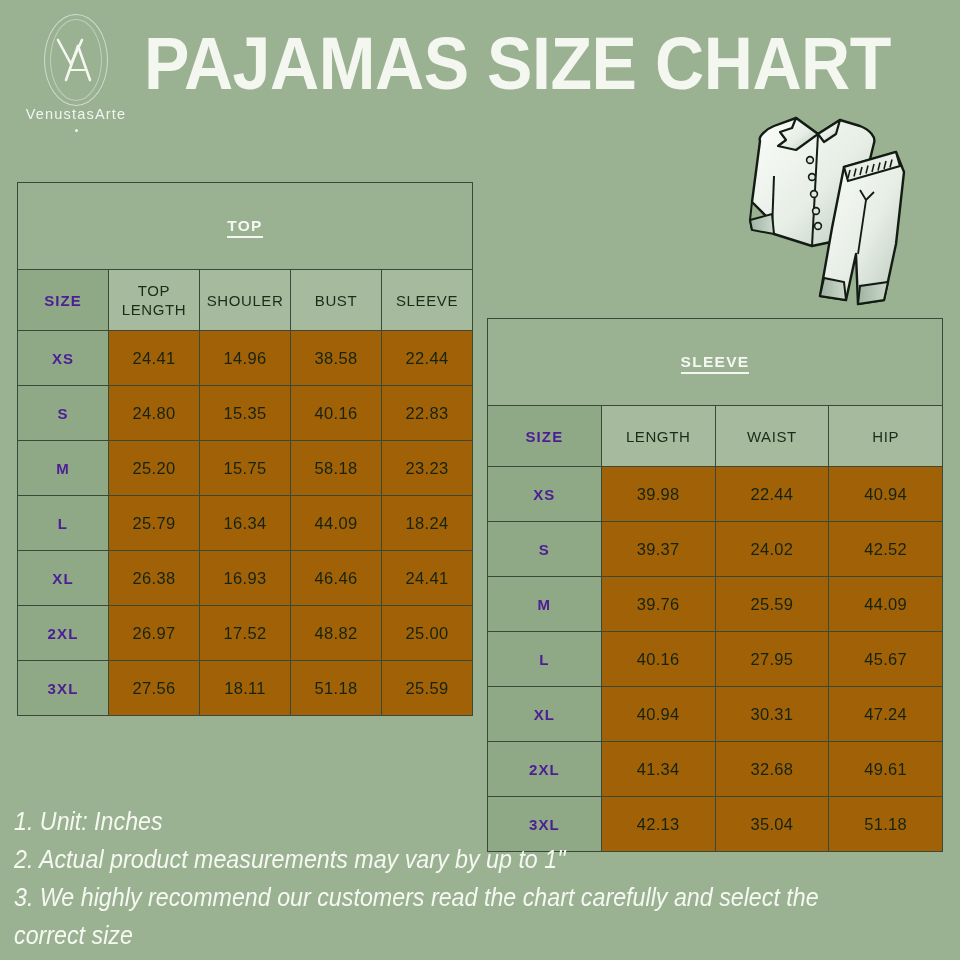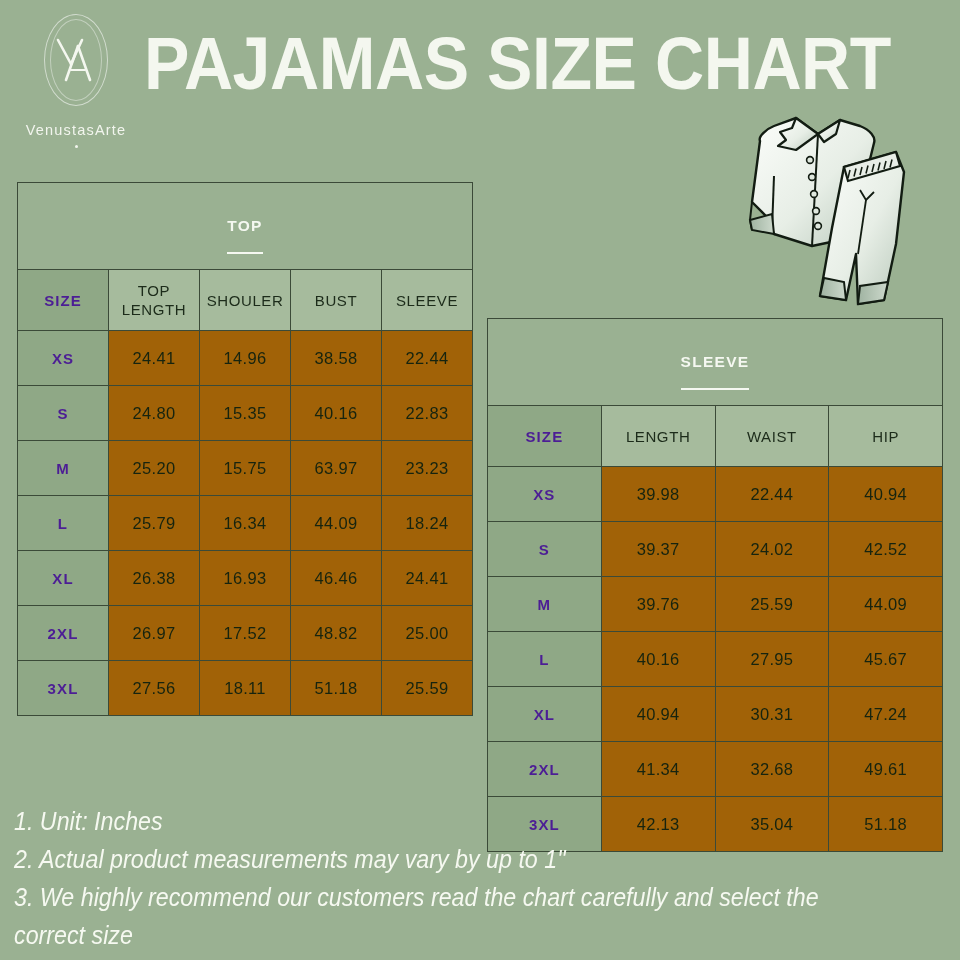--- a/index.html
+++ b/index.html
@@ -40,21 +40,21 @@
     border-radius: 50% / 50%;
     box-sizing: border-box;
   }
   .logo-oval-outer { left: 4px; top: 0px; width: 64px; height: 92px; }
   .logo-oval-inner { left: 10px; top: 5px; width: 52px; height: 82px; border-color: rgba(255,255,255,0.4); }
   .logo-svg {
     position: absolute;
     left: 12px; top: 20px;
   }
   .logo-word {
-    margin-top: 16px;
+    margin-top: 0;
     font-size: 14.5px;
     letter-spacing: 1.2px;
     color: #f2f5ee;
     font-weight: 400;
     white-space: nowrap;
   }
   .logo-dot {
     width: 3px; height: 3px;
     border-radius: 50%;
     background: #f2f5ee;
@@ -100,21 +100,21 @@
   .tbl-caption {
     background: #9ab192;
     color: #f5f8f1;
     font-weight: 700;
     font-size: 15.5px;
     letter-spacing: 1.3px;
     height: 86px;
   }
   .tbl-caption span {
     border-bottom: 2px solid #f5f8f1;
-    padding-bottom: 18px;
+    padding-bottom: 2px;
   }
   .col-head {
     background: #a6bb9d;
     color: #1c2b1a;
     font-size: 15px;
     font-weight: 400;
     letter-spacing: 0.6px;
     height: 60px;
     line-height: 19px;
   }
@@ -274,21 +274,21 @@
       <td class="size-cell">S</td>
       <td class="val-cell">24.80</td>
       <td class="val-cell">15.35</td>
       <td class="val-cell">40.16</td>
       <td class="val-cell">22.83</td>
     </tr>
     <tr>
       <td class="size-cell">M</td>
       <td class="val-cell">25.20</td>
       <td class="val-cell">15.75</td>
-      <td class="val-cell">63.97</td>
+      <td class="val-cell">58.18</td>
       <td class="val-cell">23.23</td>
     </tr>
     <tr>
       <td class="size-cell">L</td>
       <td class="val-cell">25.79</td>
       <td class="val-cell">16.34</td>
       <td class="val-cell">44.09</td>
       <td class="val-cell">18.24</td>
     </tr>
     <tr>

